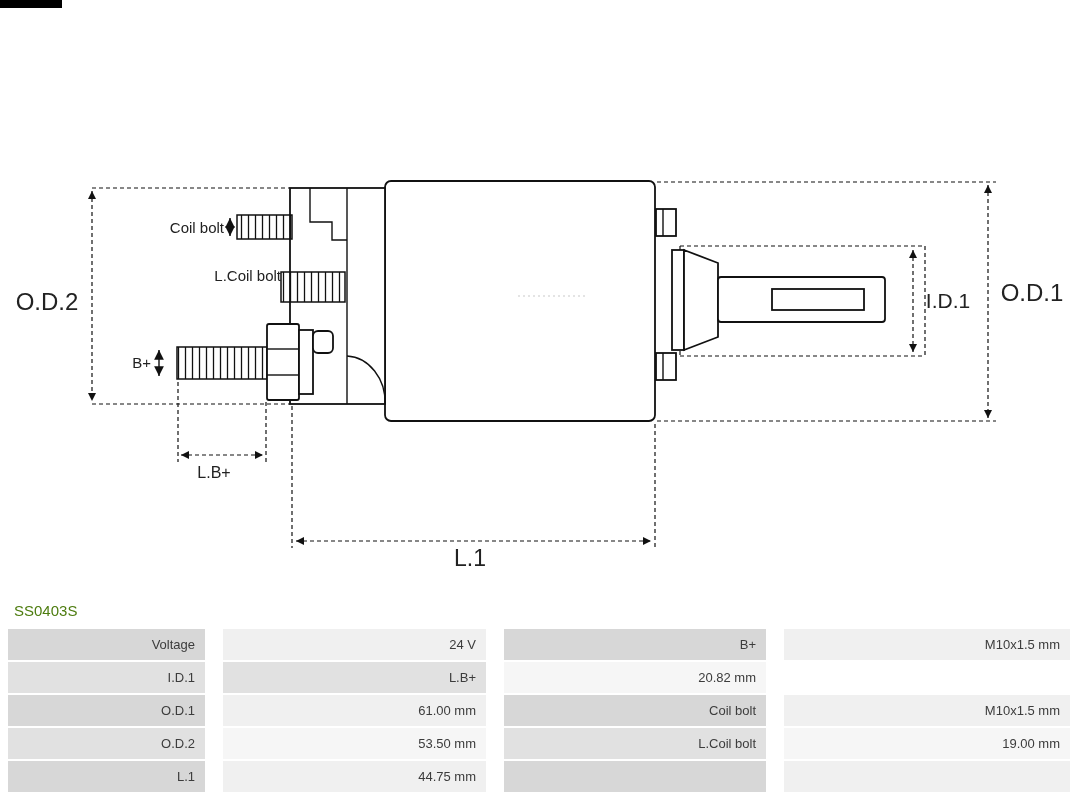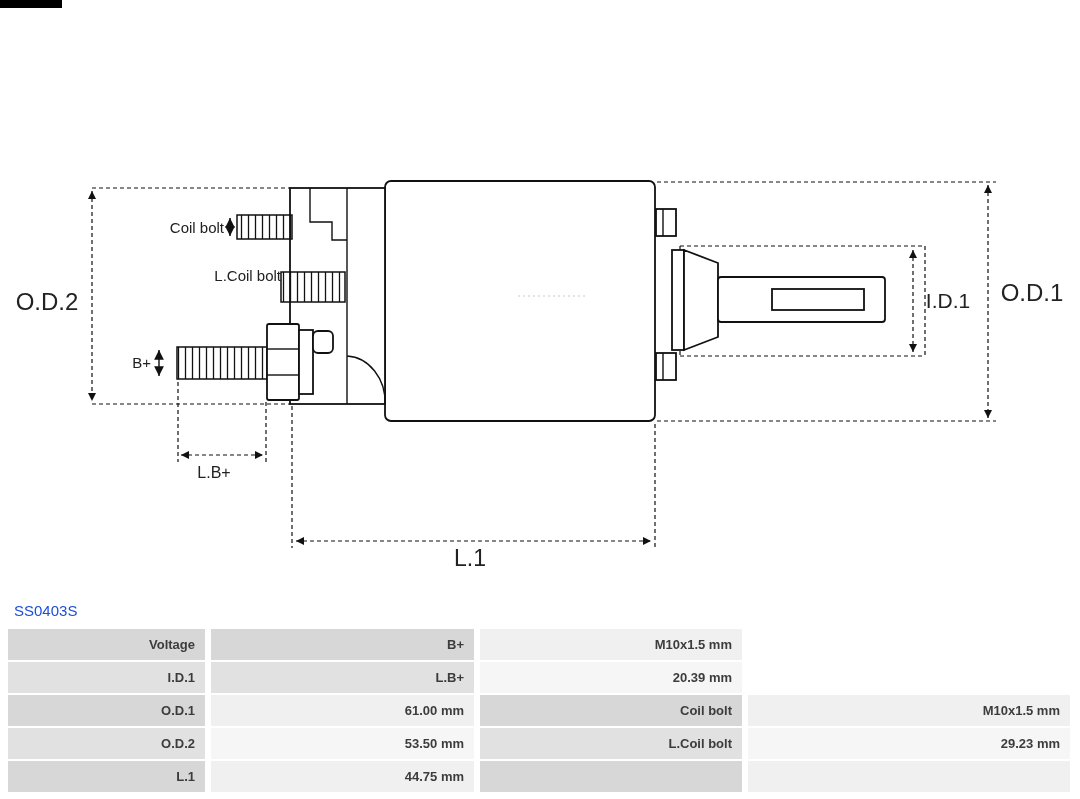--- a/index.html
+++ b/index.html
@@ -21,30 +21,29 @@
     fill: #222222;
   }
   .dim { stroke: #111111; stroke-width: 1.2; fill: none; stroke-dasharray: 4 3; }
   .solid { stroke: #111111; stroke-width: 1.8; fill: #ffffff; }
   .thin  { stroke: #111111; stroke-width: 1.4; fill: none; }
   .threaded { stroke: #111111; stroke-width: 1.5; fill: url(#thread); }
 
   .product-code {
     margin: 10px 0 10px 14px;
     font-size: 15px;
-    color: #1d4ed8;
+    color: #4d7c0f;
   }
   .spec-table { margin: 0 10px 6px 8px; }
   .spec-row {
     display: grid;
     grid-template-columns: 197px 263px 262px 1fr;
-    gap: 6px;
+    gap: 18px;
     height: 31px;
     margin-bottom: 2px;
-    font-weight: bold;
   }
   .cell {
     display: flex;
     align-items: center;
     justify-content: flex-end;
     padding-right: 10px;
     font-size: 13px;
     color: #3c3c3c;
   }
   .spec-row:nth-child(odd)  .lab { background: #d7d7d7; }
@@ -151,39 +150,40 @@
     <rect class="solid" x="718" y="277" width="167" height="45" rx="3"></rect>
     <rect class="solid" x="772" y="289" width="92" height="21" stroke-width="1.5"></rect>
   </g>
 </svg>
 
 <div class="product-code">SS0403S</div>
 
 <div class="spec-table">
   <div class="spec-row">
     <div class="cell lab">Voltage</div>
+    <div class="cell val">24 V</div>
     <div class="cell lab">B+</div>
     <div class="cell val">M10x1.5 mm</div>
   </div>
   <div class="spec-row">
     <div class="cell lab">I.D.1</div>
     <div class="cell lab">L.B+</div>
-    <div class="cell val">20.39 mm</div>
+    <div class="cell val">20.82 mm</div>
   </div>
   <div class="spec-row">
     <div class="cell lab">O.D.1</div>
     <div class="cell val">61.00 mm</div>
     <div class="cell lab">Coil bolt</div>
     <div class="cell val">M10x1.5 mm</div>
   </div>
   <div class="spec-row">
     <div class="cell lab">O.D.2</div>
     <div class="cell val">53.50 mm</div>
     <div class="cell lab">L.Coil bolt</div>
-    <div class="cell val">29.23 mm</div>
+    <div class="cell val">19.00 mm</div>
   </div>
   <div class="spec-row">
     <div class="cell lab">L.1</div>
     <div class="cell val">44.75 mm</div>
     <div class="cell lab"></div>
     <div class="cell val"></div>
   </div>
 </div>
 
 </body></html>

